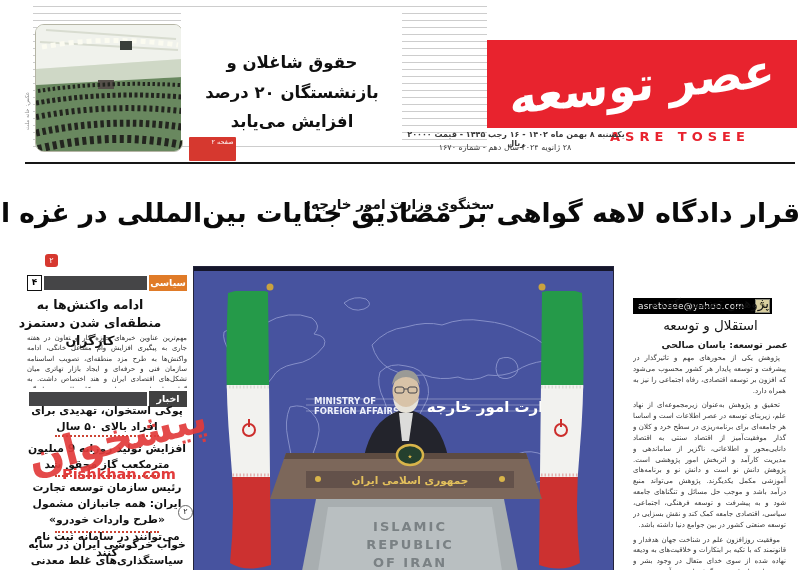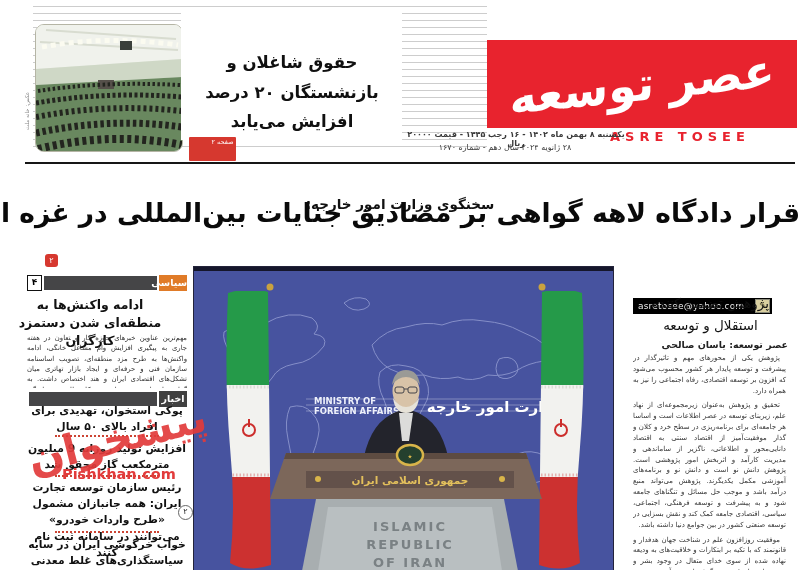--- a/index.html
+++ b/index.html
@@ -33,21 +33,21 @@
                  color:#0a0a0a;white-space:nowrap;letter-spacing:-0.3px;}
   .lead-ref{left:45px;top:254px;width:13px;height:13px;background:#d6382f;border-radius:3px;color:#fff;
             font-size:8px;line-height:13px;text-align:center;}
   
   .lblrow{width:160px;height:16px;display:flex;}
   .row1{left:27px;top:275px;}
   .row2{left:27px;top:391px;}
   .numbox{width:15px;height:16px;border:1.5px solid #111;background:#fff;font-size:9px;font-weight:bold;
           text-align:center;line-height:13px;box-sizing:border-box;}
   .dbar{flex:1;background:#454547;height:14px;margin:1px 2px;}
-  .lbl{width:28px;height:16px;color:#fff;font-size:9.5px;font-weight:bold;text-align:center;line-height:16px;}
+  .lbl{width:38px;height:16px;color:#fff;font-size:9.5px;font-weight:bold;text-align:center;line-height:16px;}
   .lbl-orange{background:#e07b28;}
   .lbl-red{background:#404040;}
   .lc-head1{left:10px;top:296px;width:160px;text-align:center;font-weight:bold;font-size:12.5px;
             line-height:1.45;color:#111;}
   .lc-body{left:27px;top:333px;width:160px;height:55px;font-size:6.9px;line-height:1.5;
            text-align:justify;color:#2c2c2c;overflow:hidden;}
   .news-item{left:27px;width:160px;text-align:center;font-weight:bold;font-size:10.8px;line-height:1.5;color:#111;}
   .ni1{top:403px;} .ni2{top:441px;} .ni3{top:480px;} .ni4{top:537px;}
   .sep{left:55px;width:104px;border-top:2px dotted #cc4433;height:0;}
   .sep1{top:435px;} .sep2{top:475px;} .sep3{top:531px;}

